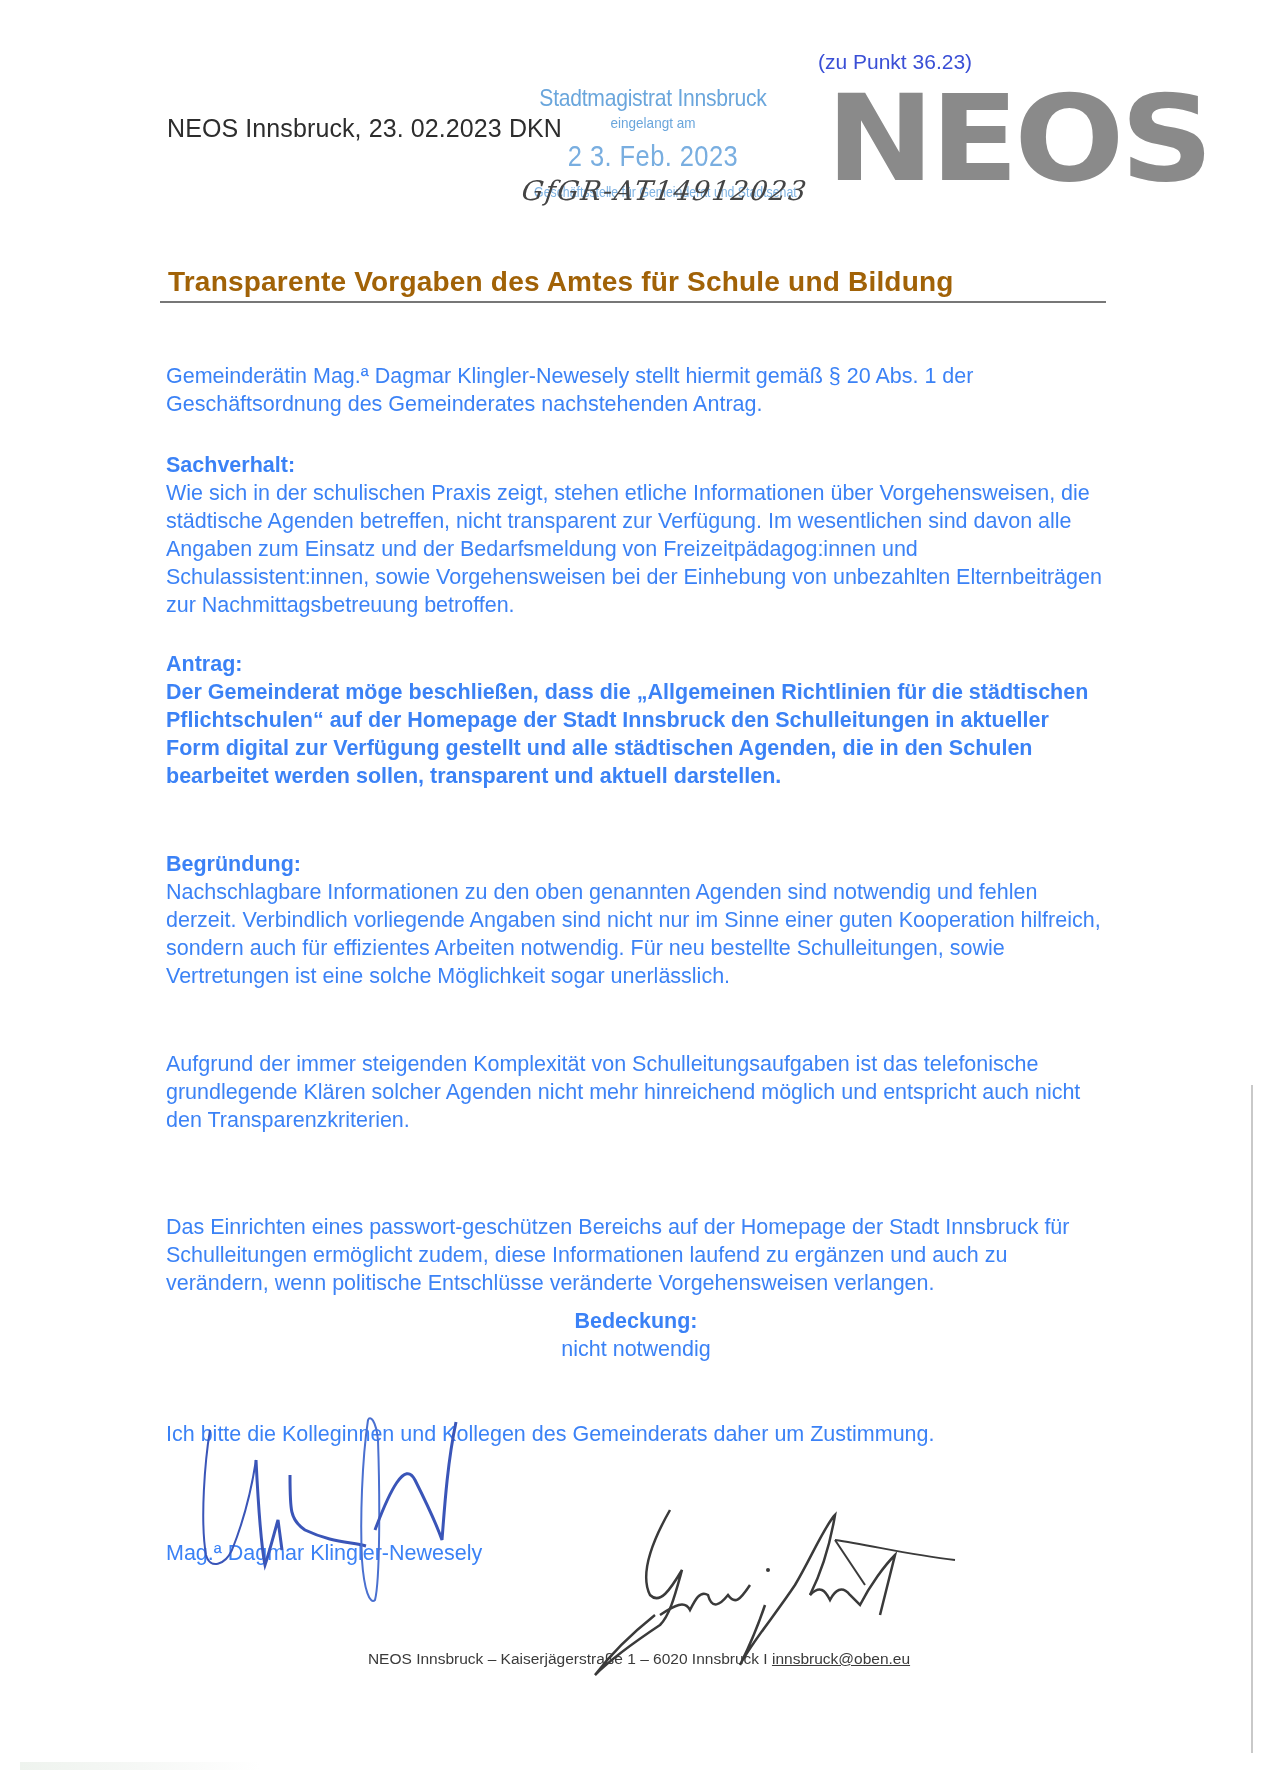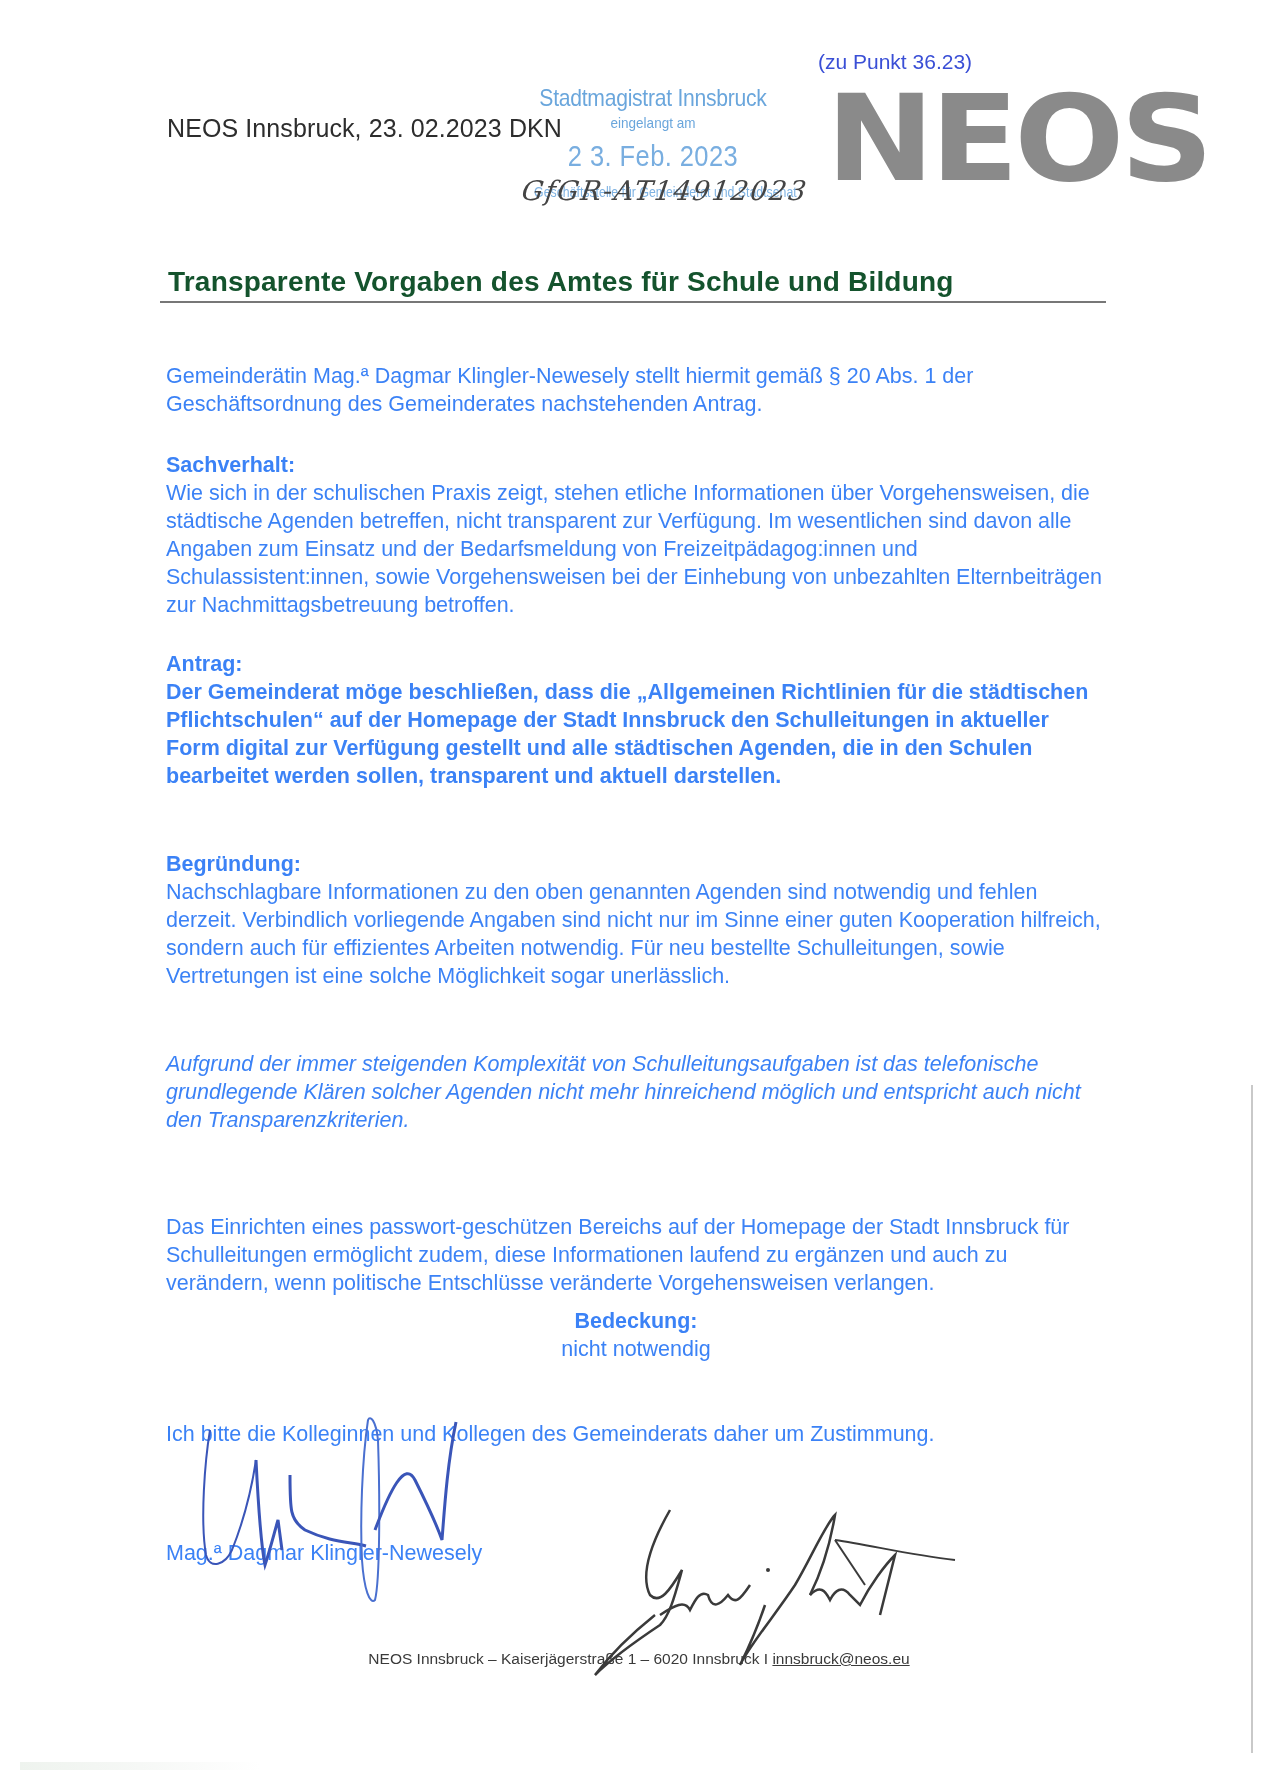--- a/index.html
+++ b/index.html
@@ -11,21 +11,21 @@
     .ref-note { left: 818px; top: 40px; font-size: 21px; color: #3a4fd6; margin-top: 10px; }
     .sender-line { left: 167px; top: 114px; font-size: 25px; color: #2d2d2d; letter-spacing: 0.1px; }
     .stamp { left: 508px; top: 84px; width: 290px; text-align: center; color: #6aa6dc; font-family: "Liberation Sans", sans-serif; }
     .stamp .s1 { font-size: 24px; transform: scaleX(0.88); display: block; white-space: nowrap; letter-spacing: -0.3px; }
     .stamp .s2 { font-size: 15px; margin-top: 2px; display: block; transform: scaleX(0.9); }
     .stamp .s3 { font-size: 30px; margin-top: 10px; display: block; transform: scaleX(0.85); color: #79aee0; letter-spacing: 0.5px; line-height: 30px; }
     .stamp .s4 { font-size: 15px; display: block; transform: scaleX(0.82); white-space: nowrap; margin-top: 12px; color: #7eb2e2; }
     .handnum { left: 520px; top: 175px; width: 290px; text-align: center; font-family: "DejaVu Serif", serif; font-style: italic; font-size: 27px; color: #444; letter-spacing: 2px; transform: skewX(-8deg); }
     .logo { left: 826px; top: 84px; font-family: "DejaVu Sans", sans-serif; font-weight: bold; font-size: 120px; color: #8a8a8a; letter-spacing: -4px; line-height: 110px; transform: scaleX(1.08); transform-origin: left top; }
     .title-wrap { left: 160px; top: 266px; width: 946px; border-bottom: 2px solid #777; padding-bottom: 3px; }
-    .title { font-size: 28px; font-weight: bold; color: #14532d; padding-left: 8px; letter-spacing: 0.2px; }
+    .title { font-size: 28px; font-weight: bold; color: #a16207; padding-left: 8px; letter-spacing: 0.2px; }
     .body-block { left: 166px; width: 940px; font-size: 21.5px; line-height: 28px; color: #3b82f6; }
     .heading { font-weight: bold; }
     .bold { font-weight: bold; }
     .p { margin: 0; }
     .footer { left: 0; width: 1278px; top: 1650px; text-align: center; font-size: 15.5px; color: #3a3a3a; }
     .footer a { color: #3a3a3a; text-decoration: underline; }
     .footer .page { font-size: 11px; margin-top: 2px; display: block; }
     .rightline { left: 1251px; top: 1085px; width: 2px; height: 668px; background: #c9c9c9; }
     .scan-smudge { left: 20px; top: 1762px; width: 240px; height: 8px; background: linear-gradient(90deg, #eef3ee, #f6f8f6, #ffffff); }
     svg.sig { position: absolute; overflow: visible; }
@@ -63,21 +63,21 @@
 <div class="abs body-block" style="top:650px;">
   <div class="heading">Antrag:</div>
   <p class="p bold">Der Gemeinderat möge beschließen, dass die „Allgemeinen Richtlinien für die städtischen Pflichtschulen“  auf der Homepage der Stadt Innsbruck den Schulleitungen in aktueller Form digital zur Verfügung gestellt und alle städtischen Agenden, die in den Schulen bearbeitet werden sollen, transparent und aktuell darstellen.</p>
 </div>
 
 <div class="abs body-block" style="top:850px;">
   <div class="heading">Begründung:</div>
   <p class="p">Nachschlagbare Informationen zu den oben genannten Agenden sind notwendig und fehlen derzeit. Verbindlich vorliegende Angaben sind nicht nur im Sinne einer guten Kooperation hilfreich, sondern auch für effizientes Arbeiten notwendig. Für neu bestellte Schulleitungen, sowie Vertretungen ist eine solche Möglichkeit sogar unerlässlich.</p>
 </div>
 
-<div class="abs body-block" style="top:1050px;font-style:italic;">
+<div class="abs body-block" style="top:1050px;">
   <p class="p">Aufgrund der immer steigenden Komplexität von Schulleitungsaufgaben ist das telefonische grundlegende Klären solcher Agenden nicht mehr hinreichend möglich und entspricht auch nicht den Transparenzkriterien.</p>
 </div>
 
 <div class="abs body-block" style="top:1165px;margin-top:48px;">
   <p class="p">Das Einrichten eines passwort-geschützen Bereichs auf der Homepage der Stadt Innsbruck für Schulleitungen ermöglicht zudem, diese Informationen laufend zu ergänzen und auch zu verändern, wenn politische Entschlüsse veränderte Vorgehensweisen verlangen.</p>
 </div>
 
 <div class="abs body-block" style="top:1307px;text-align:center;">
   <div class="heading">Bedeckung:</div>
   <p class="p">nicht notwendig</p>
@@ -103,17 +103,17 @@
   <path d="M80 5 C60 40,50 70,60 90 C70 100,80 85,92 65 C85 90,80 110,70 120 C40 140,15 160,5 170 C20 150,40 130,65 110" fill="none" stroke="#3a3a3a" stroke-width="2.5"></path>
   <path d="M70 110 C85 100,95 95,100 105 C105 95,110 85,118 90 C122 105,130 100,138 90 C145 100,150 95,160 80" fill="none" stroke="#3a3a3a" stroke-width="2.5"></path>
   <circle cx="178" cy="65" r="2" fill="#3a3a3a"></circle>
   <path d="M175 100 C165 130,155 150,150 160 C160 140,185 110,205 80 C220 55,235 20,245 10 C240 40,230 70,220 90" fill="none" stroke="#3a3a3a" stroke-width="2.5"></path>
   <path d="M220 90 C230 80,235 85,240 95 C245 85,252 80,260 90 L270 100 C280 80,295 60,305 50 L290 110" fill="none" stroke="#3a3a3a" stroke-width="2.5"></path>
   <path d="M245 35 C280 40,320 50,365 55" fill="none" stroke="#3a3a3a" stroke-width="2"></path>
   <path d="M245 35 L275 80" fill="none" stroke="#3a3a3a" stroke-width="2"></path>
 </svg>
 
 <div class="abs footer">
-  <span>NEOS Innsbruck – Kaiserjägerstraße 1 – 6020 Innsbruck I </span><a>innsbruck@neos.eu</a>
+  <span>NEOS Innsbruck – Kaiserjägerstraße 1 – 6020 Innsbruck I </span><a>innsbruck@oben.eu</a>
 </div>
 
 <div class="abs rightline"></div>
 <div class="abs scan-smudge"></div>
 
 </body></html>

